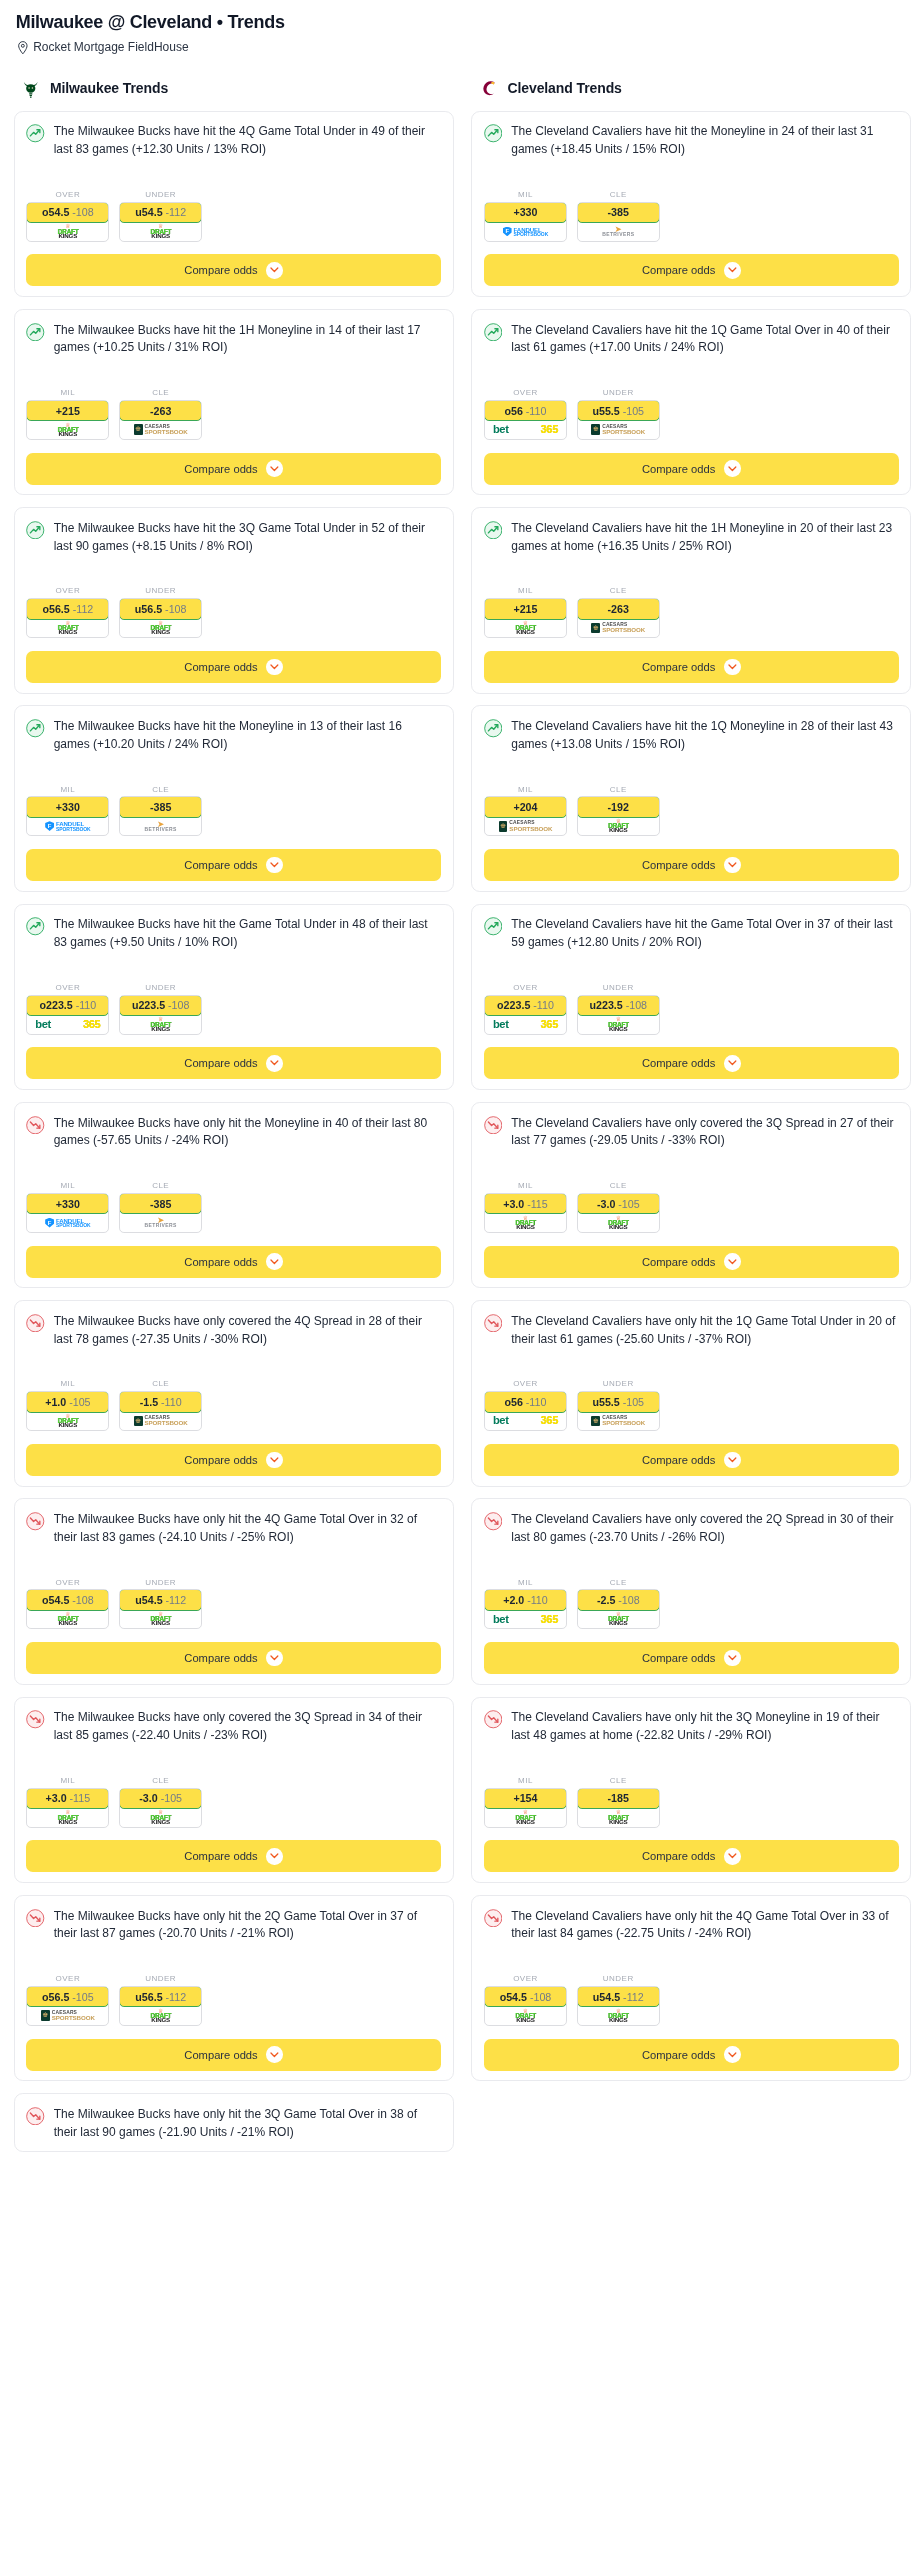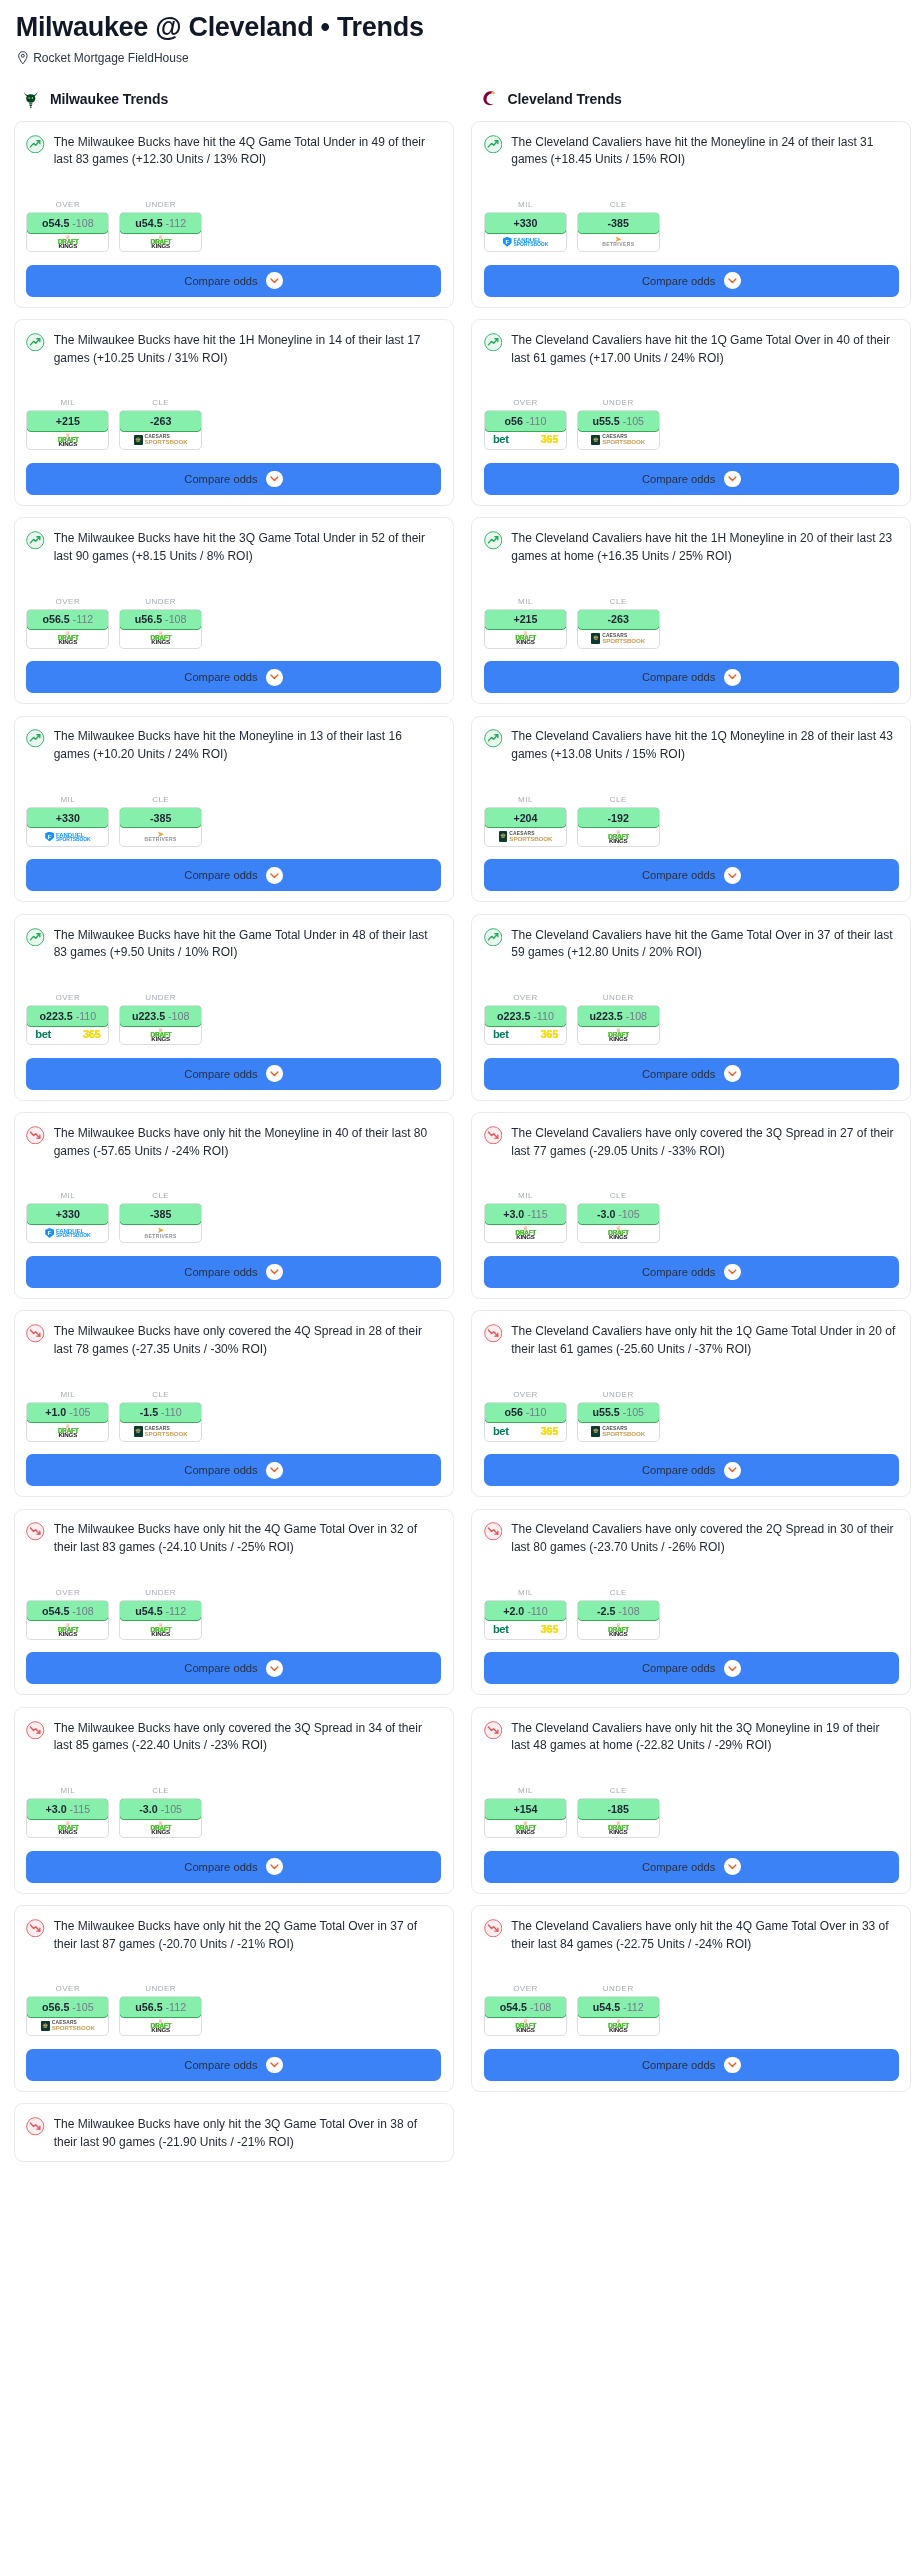--- a/index.html
+++ b/index.html
@@ -8,21 +8,21 @@
     background: #ffffff;
     font-family: "Liberation Sans", sans-serif;
     color: #1b2230;
   }
   body { padding: 0 0 0 0; }
 
   .page { width: 917px; padding: 9.8px 13.7px 0 13.7px; }
 
   
   .page-title {
-    font-size: 27px;
+    font-size: 18px;
     font-weight: bold;
     letter-spacing: -0.3px;
     color: #111827;
     line-height: 1.15;
     margin: 2px 0 0 2px;
   }
   .venue-row {
     display: flex;
     align-items: center;
     gap: 4.9px;
@@ -95,21 +95,21 @@
   }
   .odds-price {
     border: 1px solid #3aa757;
     border-radius: 4.9px;
     margin: -1px;
     height: 21.5px;
     display: flex;
     align-items: center;
     justify-content: center;
     gap: 2.9px;
-    background: #86efac;
+    background: #fde047;
     position: relative;
     z-index: 2;
   }
   .odds-line { font-size: 10.7px; font-weight: bold; color: #1d2533; }
   .odds-juice { font-size: 10.7px; color: #737b88; }
   .odds-book {
     height: 18.5px;
     display: flex;
     align-items: center;
     justify-content: center;
@@ -155,21 +155,21 @@
   .bk-b365 .b1 { color: #027b5b; }
   .bk-b365 .b2 { color: #ffe600; text-shadow: 0 0 0.6px #b9a400; }
 
   .bk-br { display:flex; flex-direction: column; align-items: center; line-height: 0.8;}
   .bk-br .swoosh { font-size: 8.8px; color: #e8a33d; line-height: 0.6; }
   .bk-br .brtxt { font-size: 5px; font-weight: bold; color: #8b8f96; letter-spacing: 0.4px; }
 
   
   .compare {
     margin-top: 12.7px;
-    background: #3b82f6;
+    background: #fde047;
     border-radius: 6.8px;
     height: 32px;
     display: flex;
     align-items: center;
     justify-content: center;
     gap: 8.8px;
     cursor: pointer;
   }
   .compare-label { font-size: 11.2px; color: #2a3140; }
   .chev-wrap {

